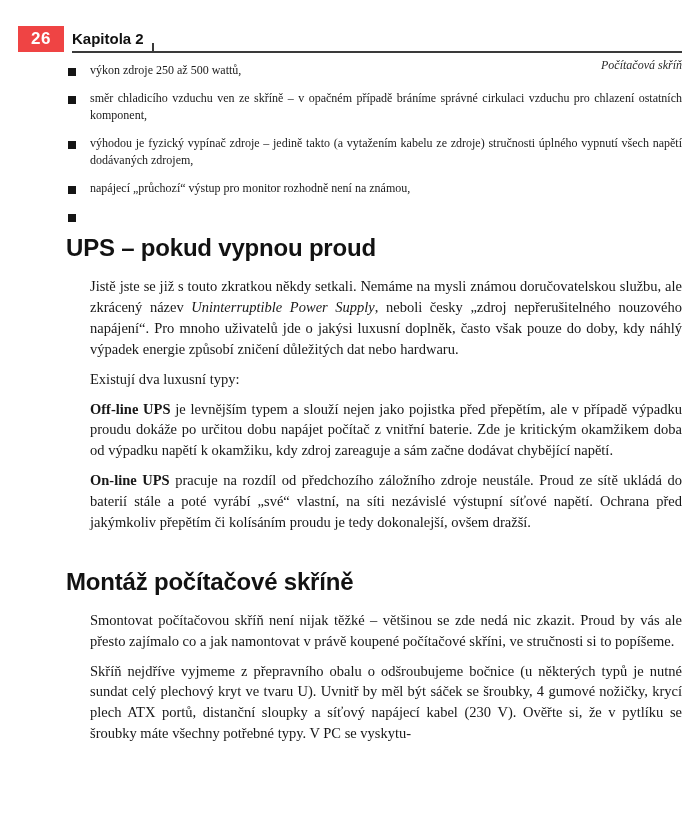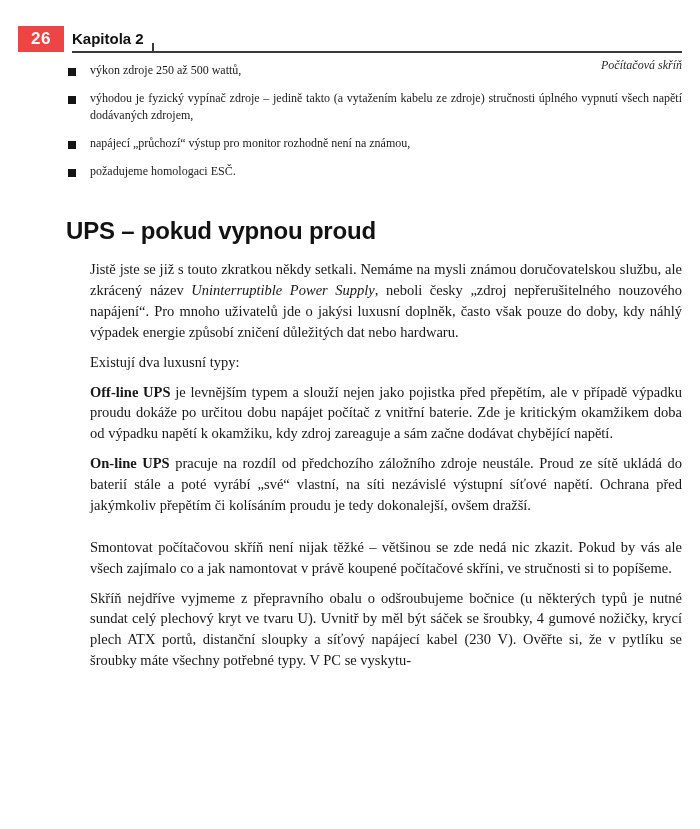--- a/index.html
+++ b/index.html
@@ -157,32 +157,34 @@
     <div class="header-rule-tick"></div>
     <div class="running-title">Počítačová skříň</div>
   </div>
 
   <div class="content">
 
     <ul class="bullets">
       <li><span class="sq"></span><span>výkon zdroje 250 až 500 wattů,</span></li>
       <li><span class="sq"></span></li>
       <li><span class="sq"></span></li>
+      <li><span class="sq"></span><span>směr chladicího vzduchu ven ze skříně – v opačném případě bráníme správné cirkulaci vzduchu pro chlazení ostatních komponent,</span></li>
       <li><span class="sq"></span><span>výhodou je fyzický vypínač zdroje – jedině takto (a vytažením kabelu ze zdroje) stručnosti úplného vypnutí všech napětí dodávaných zdrojem,</span></li>
       <li><span class="sq"></span><span>napájecí „průchozí“ výstup pro monitor rozhodně není na známou,</span></li>
-      <li><span class="sq"></span><span>požadujeme homologaci ESČ.</span></li>
+      <li><span class="sq"></span></li>
     </ul>
 
     <div class="spacer-md"></div>
 
     <h2 class="section-title">UPS – pokud vypnou proud</h2>
     <p class="para indent"><span>Jistě jste se již s touto zkratkou někdy setkali. Nemáme na mysli známou doručovatelskou službu, ale zkrácený název </span><em>Uninterruptible Power Supply</em><span>, neboli česky „zdroj nepřerušitelného nouzového napájení“. Pro mnoho uživatelů jde o jakýsi luxusní doplněk, často však pouze do doby, kdy náhlý výpadek energie způsobí zničení důležitých dat nebo hardwaru.</span></p>
     <p class="para indent"><span>Existují dva luxusní typy:</span></p>
     <p class="para indent"><span class="lead">Off-line UPS</span><span> je levnějším typem a slouží nejen jako pojistka před přepětím, ale v případě výpadku proudu dokáže po určitou dobu napájet počítač z vnitřní baterie. Zde je kritickým okamžikem doba od výpadku napětí k okamžiku, kdy zdroj zareaguje a sám začne dodávat chybějící napětí.</span></p>
     <p class="para indent"><span class="lead">On-line UPS</span><span> pracuje na rozdíl od předchozího záložního zdroje neustále. Proud ze sítě ukládá do baterií stále a poté vyrábí „své“ vlastní, na síti nezávislé výstupní síťové napětí. Ochrana před jakýmkoliv přepětím či kolísáním proudu je tedy dokonalejší, ovšem dražší.</span></p>
 
     <div class="spacer-md"></div>
 
-    <p class="para indent"><span>Smontovat počítačovou skříň není nijak těžké – většinou se zde nedá nic zkazit. Pokud by vás ale všech zajímalo co a jak namontovat v právě koupené počítačové skříni, ve stručnosti si to popíšeme.</span></p>
+    <h2 class="section-title">Montáž počítačové skříně</h2>
+    <p class="para indent"><span>Smontovat počítačovou skříň není nijak těžké – většinou se zde nedá nic zkazit. Proud by vás ale přesto zajímalo co a jak namontovat v právě koupené počítačové skříni, ve stručnosti si to popíšeme.</span></p>
     <p class="para indent"><span>Skříň nejdříve vyjmeme z přepravního obalu o odšroubujeme bočnice (u některých typů je nutné sundat celý plechový kryt ve tvaru U). Uvnitř by měl být sáček se šroubky, 4 gumové nožičky, krycí plech ATX portů, distanční sloupky a síťový napájecí kabel (230 V). Ověřte si, že v pytlíku se šroubky máte všechny potřebné typy. V PC se vyskytu-</span></p>
 
   </div>
 </div>
 
 </body></html>

